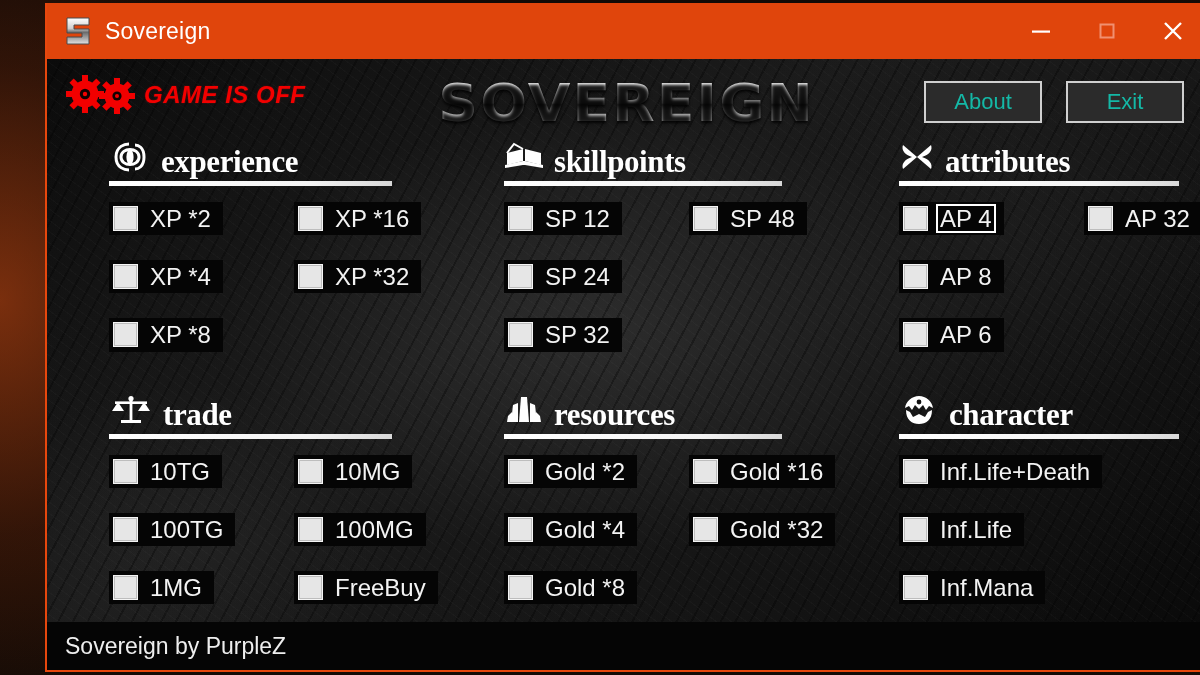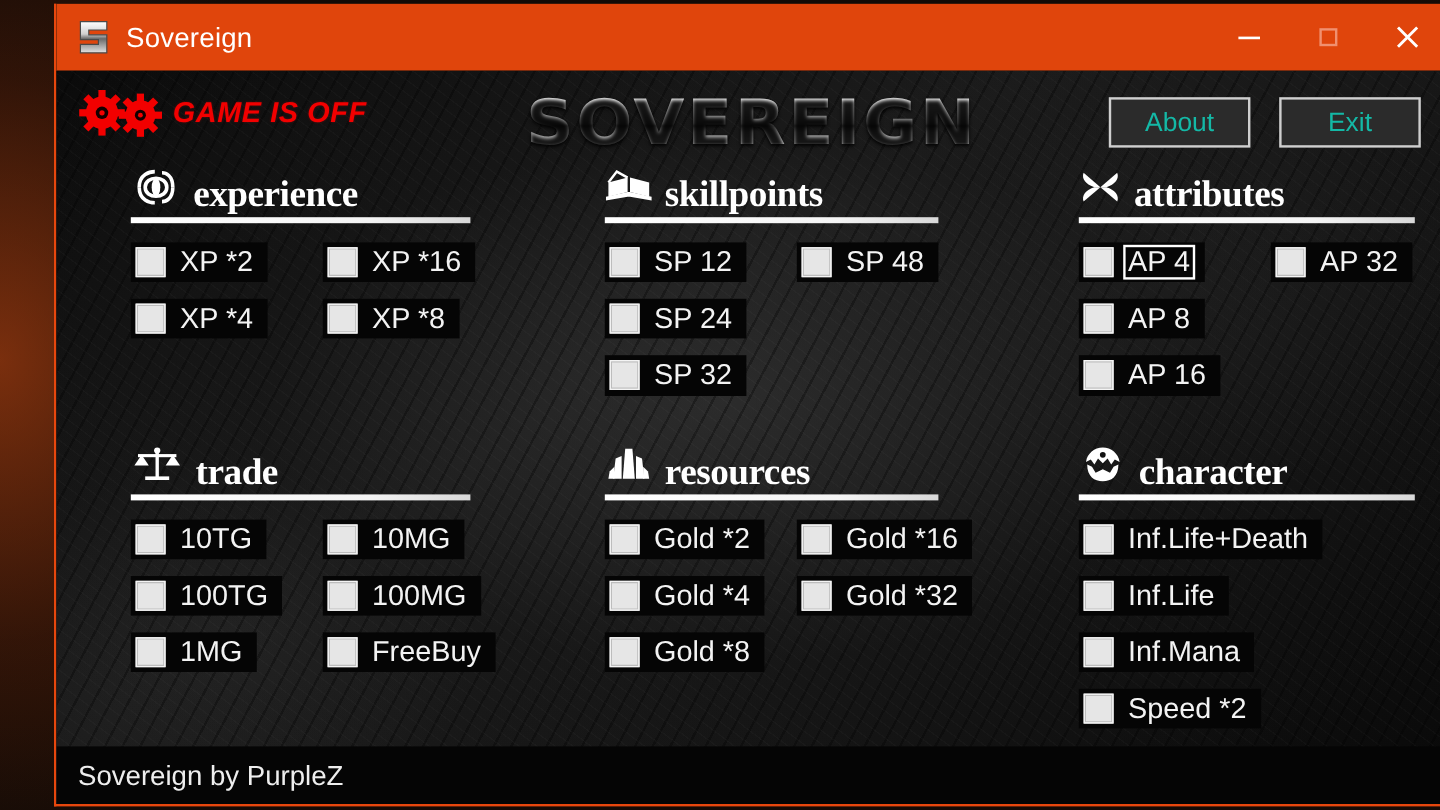--- a/index.html
+++ b/index.html
@@ -189,20 +189,21 @@
   .sec-rule.w-trade  { width: 283px; }
   .sec-rule.w-res    { width: 278px; }
   .sec-rule.w-char   { width: 280px; }
 
   .opts {
     display: grid;
     grid-template-columns: 160px auto;
     column-gap: 0px;
     row-gap: 14px;
     align-content: start;
+    gap: 25px;
   }
   .opts.single { grid-template-columns: auto; }
 
   .opt {
     display: inline-flex;
     align-items: center;
     gap: 9px;
     background: #050505;
     padding: 3px 9px 3px 4px;
     cursor: pointer;
@@ -377,20 +378,24 @@
             <div class="opt">
                 <span class="cb"></span>
                 <span class="opt-label">XP *16</span>
               </div>
             <div class="opt">
                 <span class="cb"></span>
                 <span class="opt-label">XP *4</span>
               </div>
             <div class="opt">
                 <span class="cb"></span>
+                <span class="opt-label">XP *32</span>
+              </div>
+            <div class="opt">
+                <span class="cb"></span>
                 <span class="opt-label">XP *8</span>
               </div>
             <div></div>
           </div>
         </div>
 
         <div class="section">
           <div class="sec-head">
             <span class="sec-icon">
               <svg width="40" height="32" viewBox="0 0 40 32">
@@ -453,21 +458,21 @@
                 <span class="cb"></span>
                 <span class="opt-label">AP 32</span>
               </div>
             <div class="opt">
                 <span class="cb"></span>
                 <span class="opt-label">AP 8</span>
               </div>
             <div></div>
             <div class="opt">
                 <span class="cb"></span>
-                <span class="opt-label">AP 16</span>
+                <span class="opt-label">AP 6</span>
               </div>
             <div></div>
           </div>
         </div>
 
         <div class="section row2">
           <div class="sec-head">
             <span class="sec-icon">
               <svg width="44" height="32" viewBox="0 0 44 32">
                 <g fill="#ffffff">

